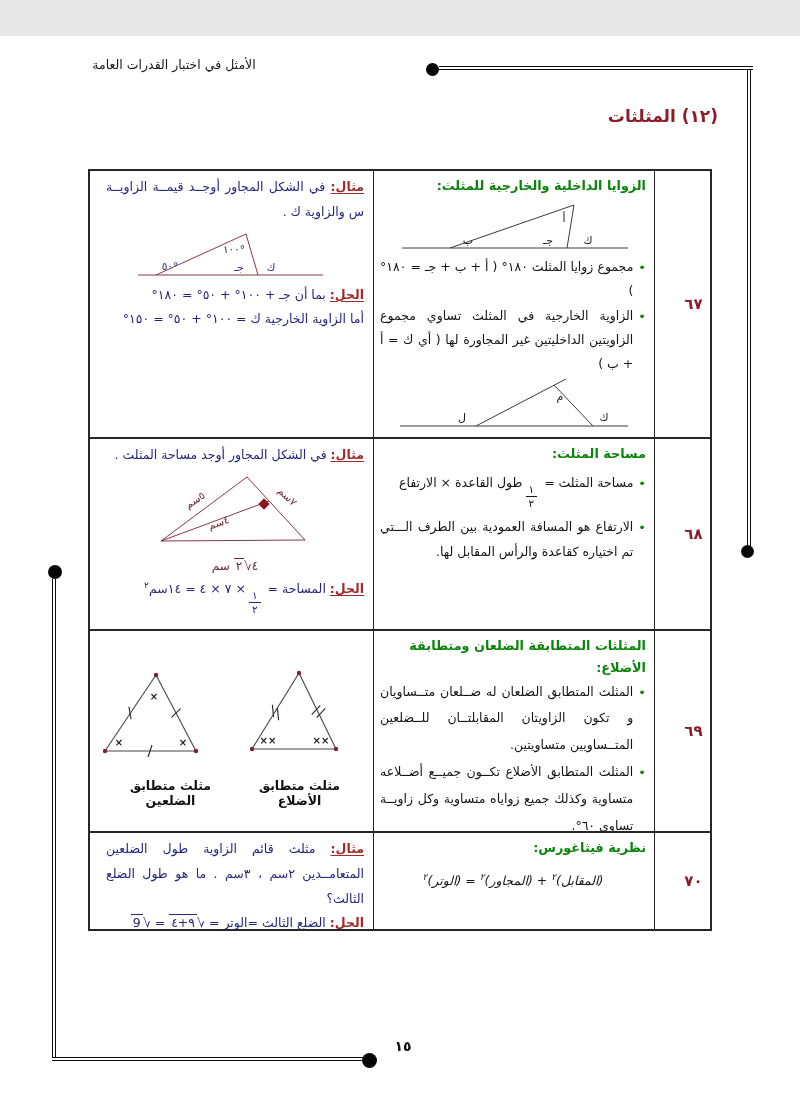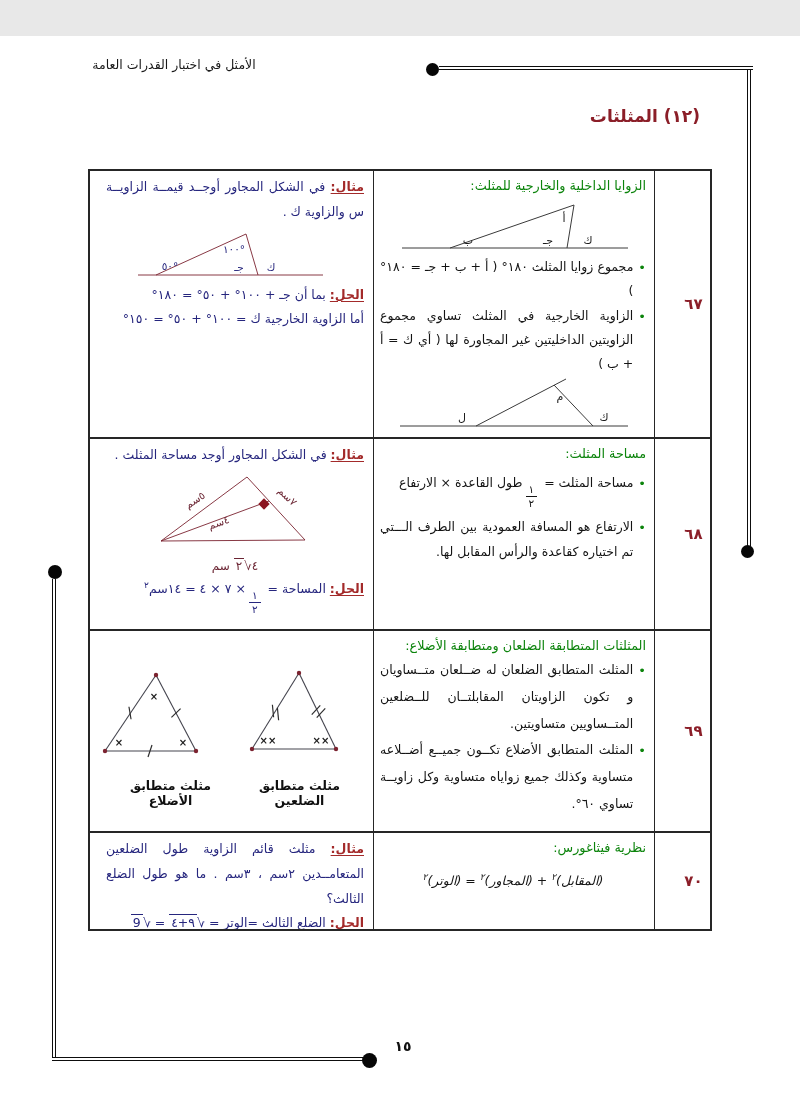--- a/index.html
+++ b/index.html
@@ -3,34 +3,34 @@
 <meta charset="utf-8">
 <style>
   html,body{margin:0;padding:0;background:#e8e8e8;}
   .page{position:relative;width:800px;height:1116px;background:#ffffff;overflow:hidden;
         font-family:"DejaVu Sans",sans-serif;direction:rtl;color:#141414;margin-top:36px;}
   
   .dot{position:absolute;background:#070707;border-radius:50%;}
   .dl-h{position:absolute;height:2.4px;border-top:1.7px solid #0d0d0d;border-bottom:1.7px solid #0d0d0d;}
   .dl-v{position:absolute;width:2.4px;border-left:1.7px solid #0d0d0d;border-right:1.7px solid #0d0d0d;}
   .hdr{position:absolute;top:21px;left:83px;width:182px;text-align:center;font-size:12.5px;color:#181818;}
-  .title{position:absolute;top:70px;right:100px;font-size:17px;font-weight:bold;color:#8b1e28;}
+  .title{position:absolute;top:70px;right:82px;font-size:17px;font-weight:bold;color:#8b1e28;}
   .pnum{position:absolute;left:383px;top:1002px;width:40px;text-align:center;font-size:14px;font-weight:bold;color:#111;}
 
   
   .gtable{position:absolute;left:88px;top:133px;width:624px;height:762px;box-sizing:border-box;
           border:2px solid #262626;display:grid;grid-template-rows:268px 192px 202px auto;}
   .trow{display:grid;grid-template-columns:56px 281px auto;border-bottom:2px solid #262626;min-height:0;}
   .trow.last{border-bottom:none;}
   .cnum{border-left:1.6px solid #262626;display:flex;align-items:center;justify-content:center;
         font-size:15px;font-weight:bold;color:#8b1e28;padding-left:22px;}
   .crule{border-left:1.6px solid #262626;padding:4px 8px 2px 6px;font-size:12.5px;color:#141414;overflow:hidden;}
   .cex{padding:4px 9px 2px 16px;font-size:12.5px;color:#26267e;overflow:hidden;}
 
-  .ghead{color:#0c840c;font-weight:normal;font-size:12.8px;line-height:1.7;}
+  .ghead{color:#0c840c;font-weight:bold;font-size:12.8px;line-height:1.7;}
   .bullet{display:flex;gap:5px;line-height:1.95;text-align:justify;}
   .r69 .bullet{line-height:2.15;}
   .bdot{color:#0c840c;flex:0 0 auto;font-size:13px;}
   .btext{flex:1;min-width:0;}
   .exline{line-height:1.98;text-align:justify;}
   .exline.c{text-align:center;}
   .kw{color:#a32a2a;font-weight:bold;text-decoration:underline;text-underline-offset:2px;}
 
   svg{display:block;margin:1px auto;}
   svg text{font-family:"DejaVu Sans",sans-serif;}
@@ -217,22 +217,22 @@
           <circle cx="174" cy="86" r="2.2"></circle>
           <circle cx="258" cy="86" r="2.2"></circle>
           <line class="tick" x1="-2" y1="6" x2="2" y2="-6" transform="translate(195,48) rotate(-24)"></line>
           <line class="tick" x1="-2" y1="6" x2="2" y2="-6" transform="translate(200,51) rotate(-24)"></line>
           <line class="tick" x1="-2" y1="6" x2="2" y2="-6" transform="translate(238,47) rotate(24)"></line>
           <line class="tick" x1="-2" y1="6" x2="2" y2="-6" transform="translate(243,50) rotate(24)"></line>
           <text x="190" y="81" text-anchor="middle">××</text>
           <text x="243" y="81" text-anchor="middle">××</text>
         </svg>
         <div class="caps">
+          <div class="cap">مثلث متطابق الضلعين</div>
           <div class="cap">مثلث متطابق الأضلاع</div>
-          <div class="cap">مثلث متطابق الضلعين</div>
         </div>
       </div>
     </div>
 
     <div class="trow last">
       <div class="cnum">٧٠</div>
 
       <div class="crule">
         <div class="ghead">نظرية فيثاغورس:</div>
         <div class="formula">

